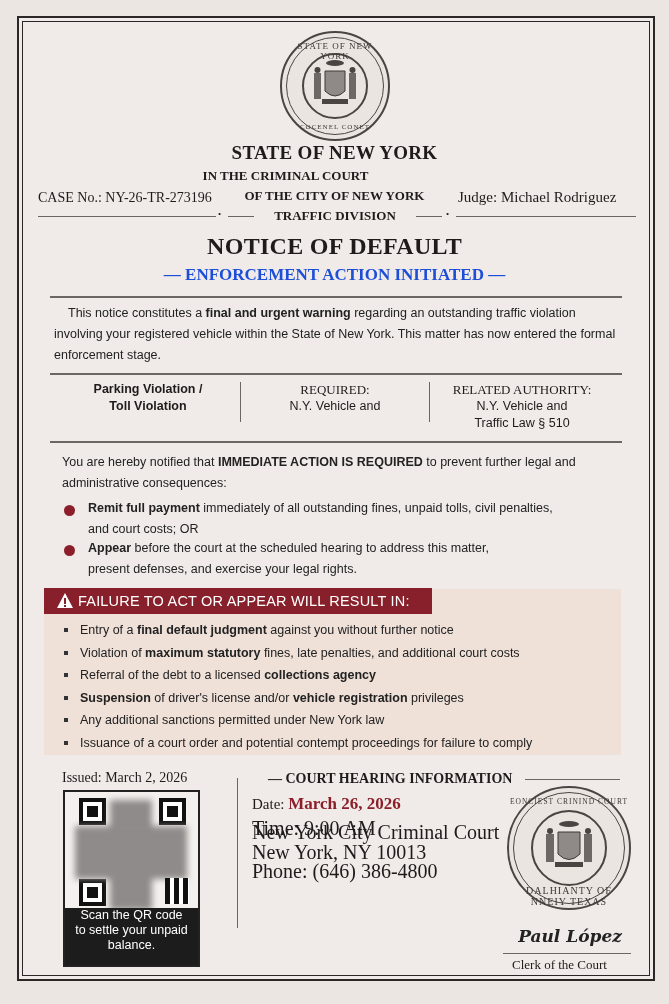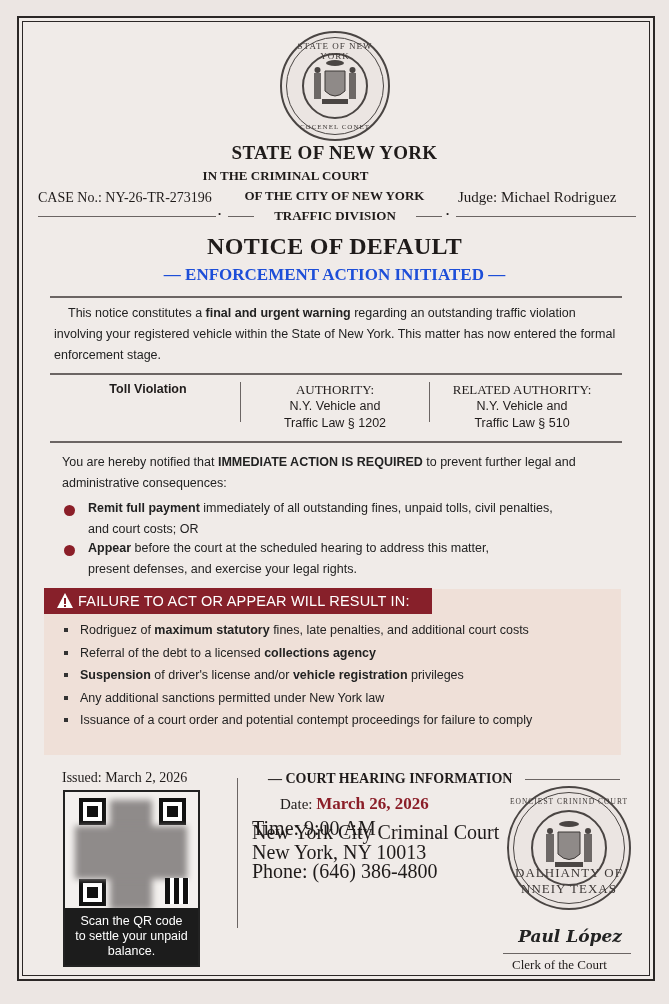--- a/index.html
+++ b/index.html
@@ -77,21 +77,21 @@
   .qr-wrap {
     position: absolute; left: 63px; top: 790px; width: 137px; height: 177px;
     border: 2px solid #222; background: #f3f0ee;
   }
   .finder { position: absolute; width: 27px; height: 27px; border: 4px solid #111; background: #fff; }
   .finder::after { content: ""; position: absolute; left: 4px; top: 4px; width: 11px; height: 11px; background: #111; }
   .blur { position: absolute; background: #8f8b8a; filter: blur(3px); }
   .qr-caption {
     position: absolute; left: 0; bottom: 0; width: 100%; height: 57px;
     background: #1c1c1c; color: #fff; text-align: center;
-    font-family: "Liberation Sans", sans-serif; font-size: 12.5px; line-height: 15px; padding-top: 6px;
+    font-family: "Liberation Sans", sans-serif; font-size: 12.5px; line-height: 15px; 
   }
 
   .hearing { font-size: 20px; line-height: 19.5px; }
   .date-red { color: #8b1e28; font-weight: bold; font-size: 17px; }
   .sig { font-family: "DejaVu Serif", serif; font-style: italic; font-size: 17px; color: #222; }
 </style>
 </head>
 <body>
 
 <div class="page"></div>
@@ -131,27 +131,27 @@
 
 <div class="rule2" style="left:50px; top:296px; width:572px;"></div>
 
 <div class="abs body-text" style="left:54px; top:303px; width:570px; text-indent:14px;">
   <span>This notice constitutes a </span><b>final and urgent warning</b><span> regarding an outstanding traffic violation involving your registered vehicle within the State of New York. This matter has now entered the formal enforcement stage.</span>
 </div>
 
 <div class="rule2" style="left:50px; top:373px; width:572px;"></div>
 
 <div class="col" style="left:58px;">
+  <div style="font-weight:bold;">Parking Violation /</div>
   <div style="font-weight:bold;">Toll Violation</div>
 </div>
 <div class="col-divider" style="left:240px;"></div>
 <div class="col" style="left:245px;">
-  <div class="col-h">AUTHORITY:</div>
+  <div class="col-h">REQUIRED:</div>
   <div>N.Y. Vehicle and</div>
-  <div>Traffic Law § 1202</div>
 </div>
 <div class="col-divider" style="left:429px;"></div>
 <div class="col" style="left:422px; width:200px;">
   <div class="col-h">RELATED AUTHORITY:</div>
   <div>N.Y. Vehicle and</div>
   <div>Traffic Law § 510</div>
 </div>
 
 <div class="rule2" style="left:50px; top:441px; width:572px;"></div>
 
@@ -175,21 +175,22 @@
 <div class="warn-banner">
   <svg class="warn-icon" width="18" height="17" viewBox="0 0 18 17">
     <path d="M9 1 L17 16 L1 16 Z" fill="#fff"></path>
     <rect x="8" y="6" width="2" height="6" fill="#87202a"></rect>
     <rect x="8" y="13" width="2" height="2" fill="#87202a"></rect>
   </svg>
   <span>FAILURE TO ACT OR APPEAR WILL RESULT IN:</span>
 </div>
 
 <div class="sq-list">
-  <div class="li"><span>Rodriguez of </span><b>maximum statutory</b><span> fines, late penalties, and additional court costs</span></div>
+  <div class="li"><span>Entry of a </span><b>final default judgment</b><span> against you without further notice</span></div>
+  <div class="li"><span>Violation of </span><b>maximum statutory</b><span> fines, late penalties, and additional court costs</span></div>
   <div class="li"><span>Referral of the debt to a licensed </span><b>collections agency</b></div>
   <div class="li"><b>Suspension</b><span> of driver's license and/or </span><b>vehicle registration</b><span> privileges</span></div>
   <div class="li"><span>Any additional sanctions permitted under New York law</span></div>
   <div class="li"><span>Issuance of a court order and potential contempt proceedings for failure to comply</span></div>
 </div>
 
 <div class="abs" style="left:62px; top:770px; font-size:14px;">Issued: March 2, 2026</div>
 <div class="qr-wrap">
   <div class="finder" style="left:14px; top:6px;"></div>
   <div class="finder" style="left:94px; top:6px;"></div>
@@ -201,21 +202,21 @@
     <div>Scan the QR code</div>
     <div>to settle your unpaid</div>
     <div>balance.</div>
   </div>
 </div>
 
 <div style="position:absolute; left:237px; top:778px; width:1px; height:150px; background:#6b6563;"></div>
 
 <div class="abs hdr-sub" style="left:268px; top:771px; font-size:14px;">— COURT HEARING INFORMATION</div>
 <div class="rule" style="left:525px; top:779px; width:95px;"></div>
-<div class="abs hearing" style="left:252px; top:794px; font-size:15px;margin-left:28px;">
+<div class="abs hearing" style="left:252px; top:794px; font-size:15px;">
   <span>Date: </span><span class="date-red">March 26, 2026</span>
 </div>
 <div class="abs hearing" style="left:252px; top:819px;">Time: 9:00 AM</div>
 <div class="abs hearing" style="left:252px; top:823px;">
   <div>New York City Criminal Court</div>
   <div>New York, NY 10013</div>
   <div>Phone: (646) 386-4800</div>
 </div>
 
 <div class="seal" style="left:507px; top:786px; width:124px; height:124px;">
@@ -224,18 +225,18 @@
   <svg width="124" height="124" style="position:absolute;left:-2px;top:-2px;">
     <ellipse cx="62" cy="38" rx="10" ry="3" fill="#4a4543"></ellipse>
     <path d="M51 46 h22 v22 q-11 11 -22 0 z" fill="#8f8a88" stroke="#3d3836"></path>
     <rect x="39" y="48" width="8" height="28" fill="#6d6866"></rect>
     <rect x="77" y="48" width="8" height="28" fill="#6d6866"></rect>
     <circle cx="43" cy="45" r="3" fill="#4a4543"></circle>
     <circle cx="81" cy="45" r="3" fill="#4a4543"></circle>
     <rect x="48" y="76" width="28" height="5" fill="#4a4543"></rect>
   </svg>
   <div class="seal-text" style="top:9px; font-size:7.5px;">EONCIEST CRININD COURT</div>
-  <div class="seal-text" style="bottom:11px; font-size:13px;">DALHIANTY OF NNEIY TEXAS</div>
+  <div class="seal-text" style="bottom:1px; font-size:10px;">DALHIANTY OF NNEIY TEXAS</div>
 </div>
 
 <div class="abs sig" style="left:515px; top:926px; width:110px; text-align:center;font-weight:bold;">Paul López</div>
 <div class="rule" style="left:503px; top:953px; width:128px;"></div>
 <div class="abs" style="left:479px; top:957px; width:128px; text-align:right; font-size:13px;">Clerk of the Court</div>
 
 </body></html>

